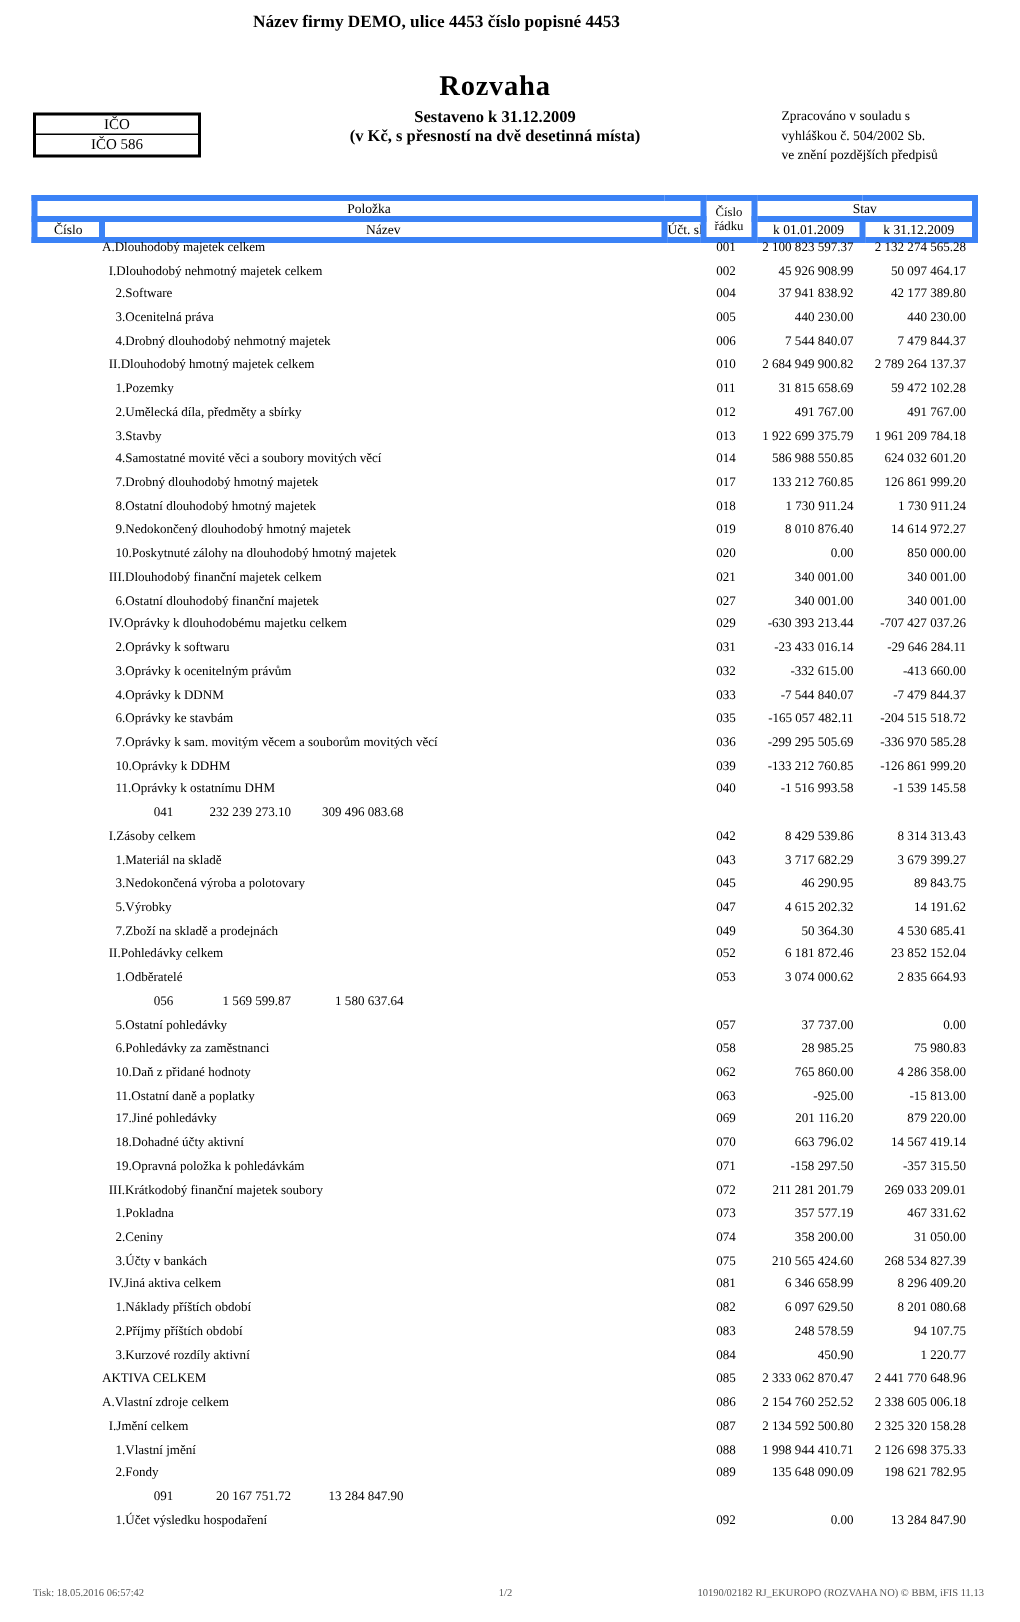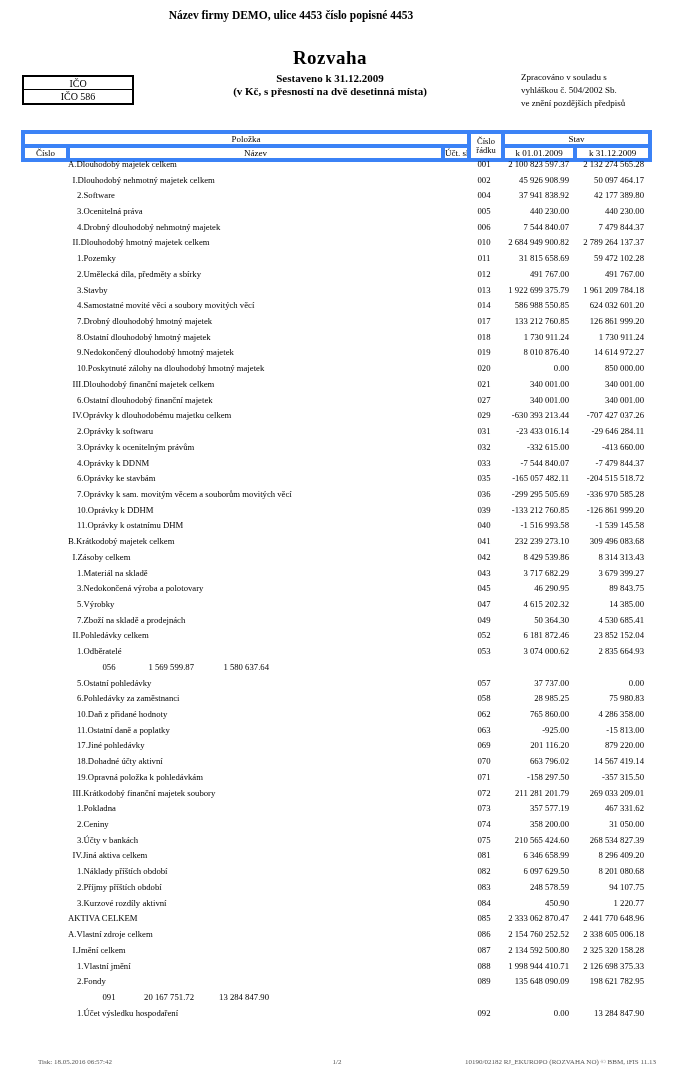--- a/index.html
+++ b/index.html
@@ -49,21 +49,21 @@
   .c-cislo { width:45px; }
   .c-nazev { width:375px; overflow:hidden; }
   .c-uctsk { width:26px; }
   .c-radku { width:34px; text-align:center; }
   .c-v1 { width:72px; text-align:right; padding-right:4px; }
   .c-v2 { width:75px; text-align:right; padding-right:4px; }
   .footer {
     position:absolute; top:1058px; left:22px; width:634px;
     font-size:7px; color:#555;
   }
-  .f-left { position:absolute; left:16px; }
+  .f-left { position:absolute; left:0; }
   .f-center { position:absolute; left:300px; width:30px; text-align:center; }
   .f-right { position:absolute; right:0; }
 </style>
 </head>
 <body>
 
 <div class="company-line">Název firmy DEMO, ulice 4453 číslo popisné 4453</div>
 
 <div class="title-block">
   <div class="doc-title">Rozvaha</div>
@@ -298,21 +298,20 @@
     <div class="row">
       <div class="c-cislo"></div>
       <div class="c-nazev" style="padding-left: 11px;">11.Oprávky k ostatnímu DHM</div>
       <div class="c-uctsk"></div>
       <div class="c-radku">040</div>
       <div class="c-v1">-1 516 993.58</div>
       <div class="c-v2">-1 539 145.58</div>
     </div>
     <div class="row">
       <div class="c-cislo"></div>
-      <div class="c-nazev" style="padding-left: 2px;">B.Krátkodobý majetek celkem</div>
       <div class="c-uctsk"></div>
       <div class="c-radku">041</div>
       <div class="c-v1">232 239 273.10</div>
       <div class="c-v2">309 496 083.68</div>
     </div>
     <div class="row">
       <div class="c-cislo"></div>
       <div class="c-nazev" style="padding-left: 6.5px;">I.Zásoby celkem</div>
       <div class="c-uctsk"></div>
       <div class="c-radku">042</div>
@@ -334,21 +333,21 @@
       <div class="c-radku">045</div>
       <div class="c-v1">46 290.95</div>
       <div class="c-v2">89 843.75</div>
     </div>
     <div class="row">
       <div class="c-cislo"></div>
       <div class="c-nazev" style="padding-left: 11px;">5.Výrobky</div>
       <div class="c-uctsk"></div>
       <div class="c-radku">047</div>
       <div class="c-v1">4 615 202.32</div>
-      <div class="c-v2">14 385.00</div>
+      <div class="c-v2">14 191.62</div>
     </div>
     <div class="row">
       <div class="c-cislo"></div>
       <div class="c-nazev" style="padding-left: 11px;">7.Zboží na skladě a prodejnách</div>
       <div class="c-uctsk"></div>
       <div class="c-radku">049</div>
       <div class="c-v1">50 364.30</div>
       <div class="c-v2">4 530 685.41</div>
     </div>
     <div class="row">

